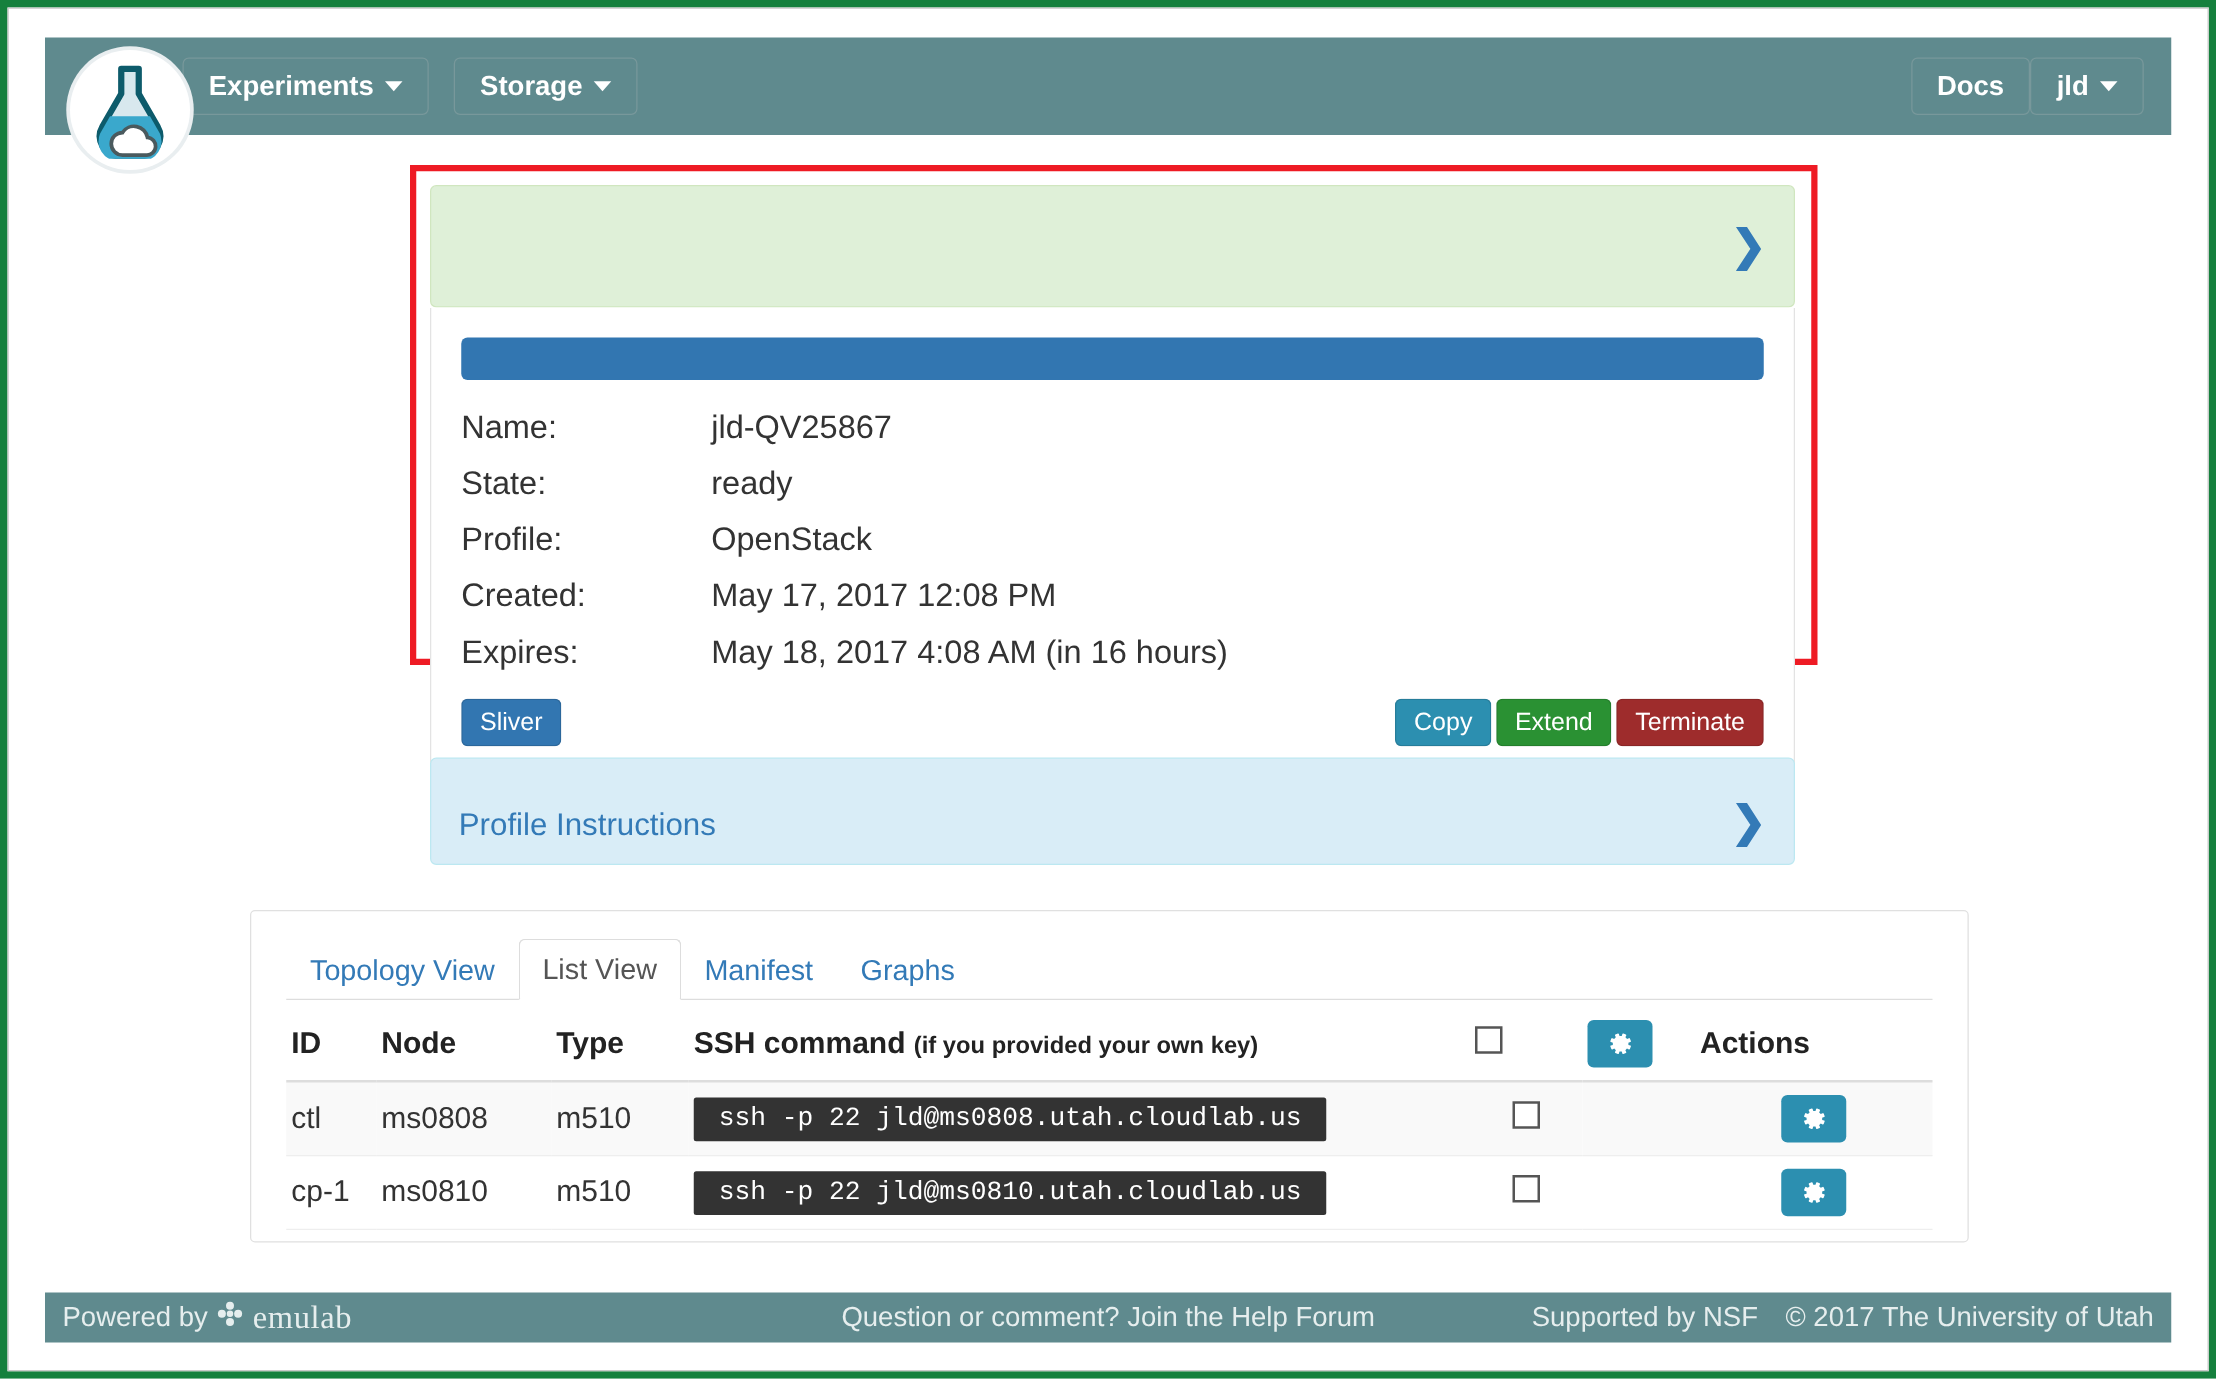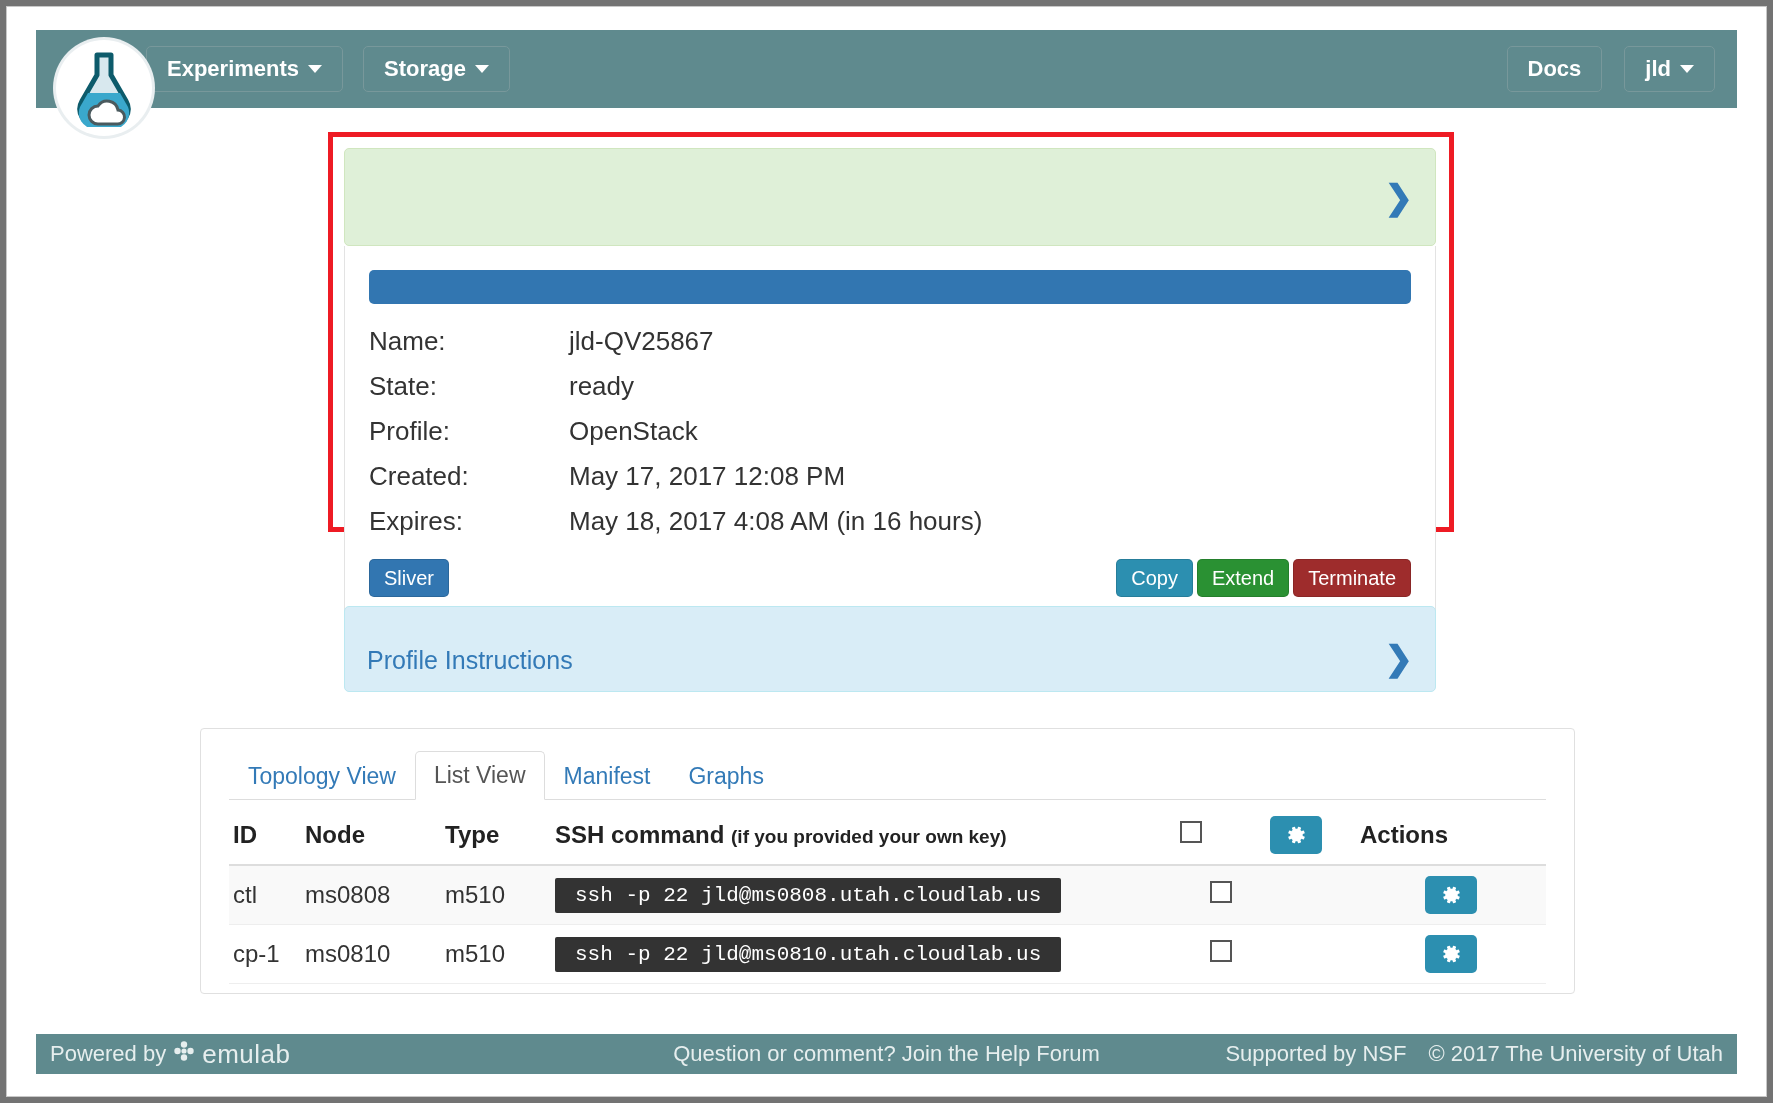--- a/index.html
+++ b/index.html
@@ -4,21 +4,21 @@
 <style>
   * { box-sizing: border-box; }
   html, body {
     margin: 0; padding: 0;
     background: #ffffff;
     font-family: "Liberation Sans", sans-serif;
   }
   #screen {
     position: relative;
     width: 1773px; height: 1103px;
-    background: #737373;
+    background: #15803d;
     overflow: hidden;
   }
   
   #page-frame {
     position: absolute;
     left: 6px; top: 6px; right: 6px; bottom: 6px;
     border: 1px solid #c8c8c8;
     background: #fff;
   }
 
@@ -33,21 +33,20 @@
   }
   .navbar-left {
     display: flex; align-items: center;
     height: 100%;
     padding-left: 110px;
     gap: 20px;
   }
   .navbar-right {
     margin-left: auto;
     display: flex; align-items: flex-start;
-    gap: 22px;
     padding-right: 22px;
   }
   .nav-btn {
     border: 1px solid #78989b;
     border-radius: 5px;
     color: #ffffff;
     font-size: 22px;
     font-weight: bold;
     padding: 11px 20px;
     line-height: 1;
@@ -271,20 +270,21 @@
     color: #e6eeee;
     font-size: 22px;
     display: flex; align-items: center;
   }
   .footer .fleft  { position: absolute; left: 14px; display: flex; align-items: center; gap: 6px; }
   .footer .fmid   { position: absolute; left: 50%; transform: translateX(-50%); white-space: nowrap; }
   .footer .fright { position: absolute; right: 14px; display: flex; gap: 22px; white-space: nowrap; }
   .emulab-word {
     font-size: 26px;
     letter-spacing: 0.5px;
+    font-family: Liberation Serif, serif;
   }
 </style>
 </head>
 <body>
 
 <div id="screen">
   <div id="page-frame"></div>
 
   <div class="navbar">
     <div class="navbar-left">

